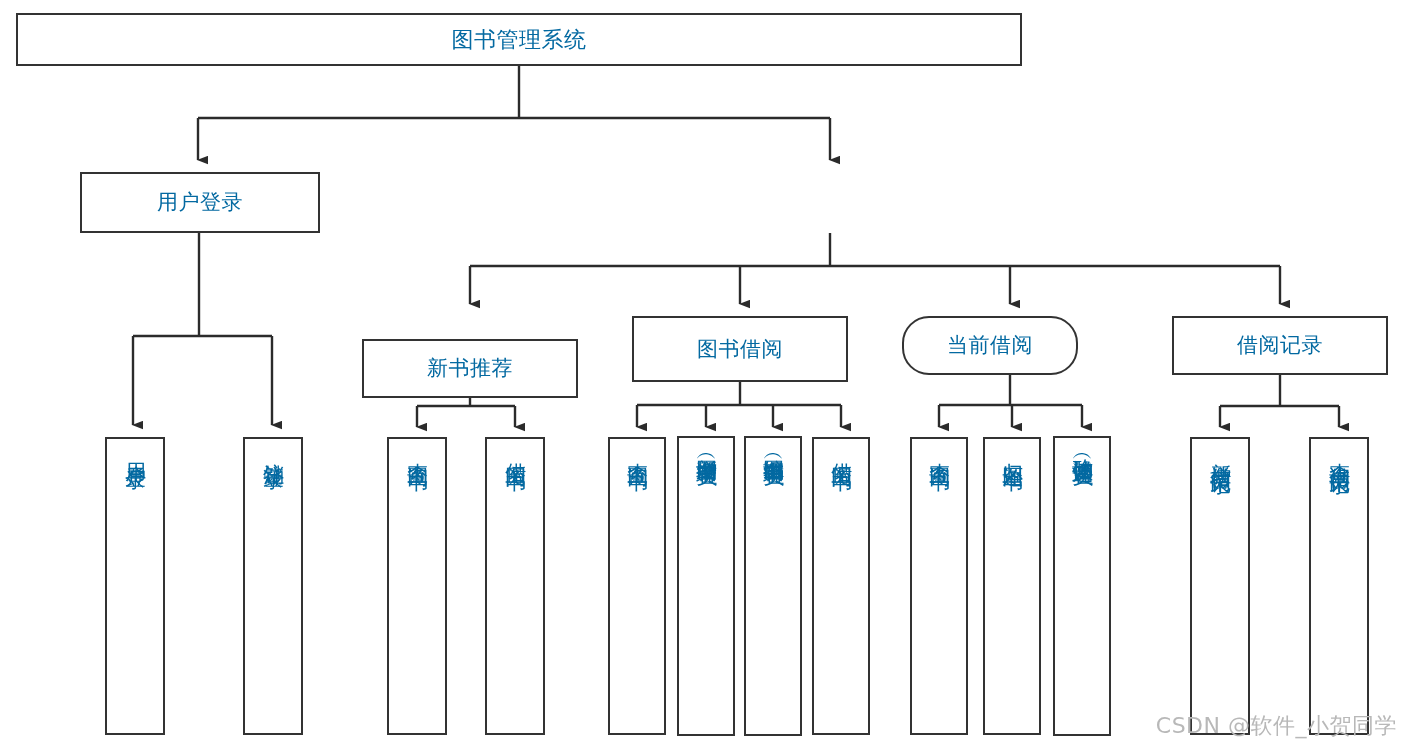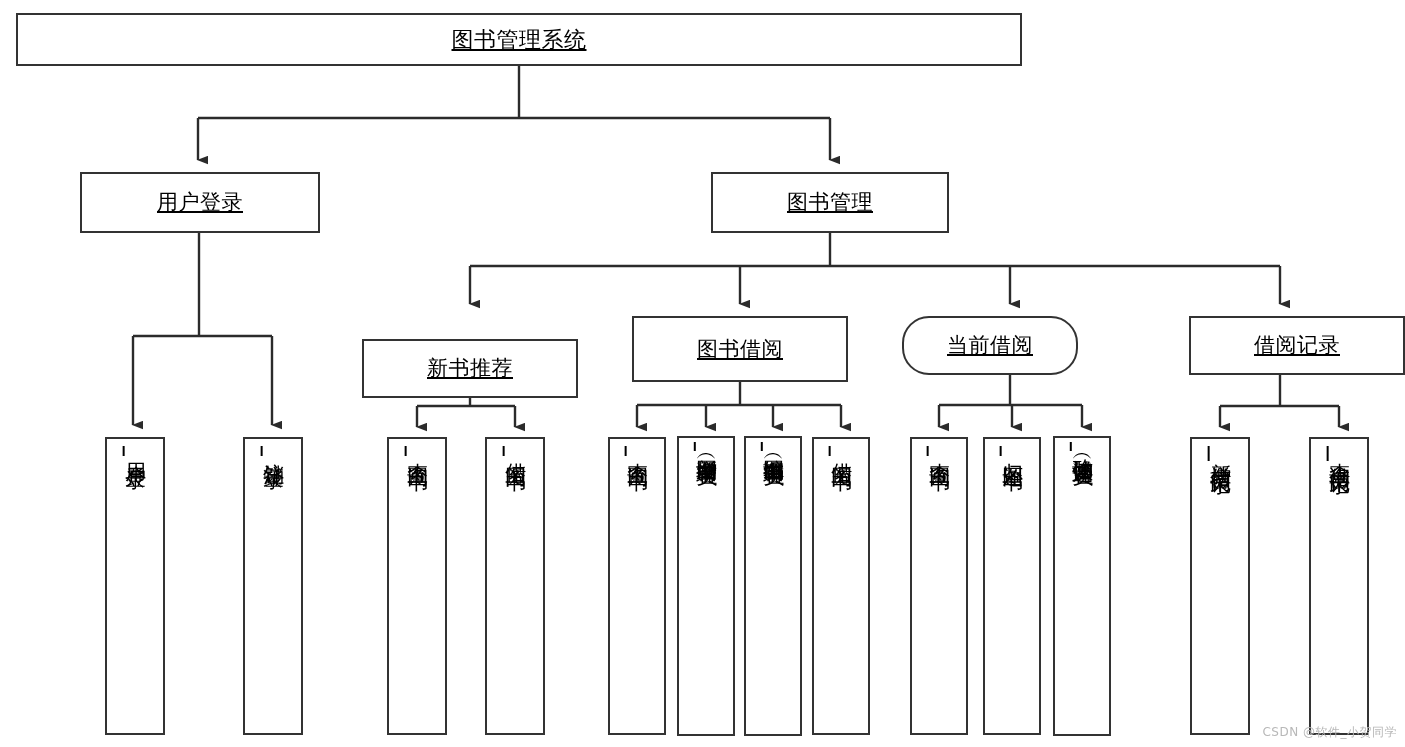--- a/index.html
+++ b/index.html
@@ -30,27 +30,26 @@
     position: absolute;
     box-sizing: border-box;
     background: #ffffff;
     border: 2.2px solid #333333;
     display: flex;
     align-items: center;
     justify-content: center;
     z-index: 2;
   }
   .node-label {
-    color: #000000;
+    color: #0369a1;
     font-size: 21px;
     line-height: 1.18;
     letter-spacing: 0.5px;
     white-space: nowrap;
     text-align: center;
-    text-decoration: underline;
   }
   
   .node.root .node-label {
     font-size: 22px;
   }
   .node.level2 .node-label,
   .node.level3 .node-label {
     font-size: 21px;
   }
   
@@ -73,21 +72,21 @@
   }
   .node.leaf.tall .node-label {
     line-height: 1.22;
     letter-spacing: 1px;
   }
   #watermark {
     position: absolute;
     right: 8px;
     bottom: 6px;
     color: #b8b8b8;
-    font-size: 12px;
+    font-size: 22px;
     letter-spacing: 0.5px;
     z-index: 5;
     white-space: nowrap;
     text-align: center;
   }
 </style>
 </head>
 <body>
 
 <div id="diagram-canvas">
@@ -145,34 +144,31 @@
     </g>
   </svg>
 
   <div class="node root" style="left:16px; top:13px; width:1006px; height:53px;">
     <span class="node-label">图书管理系统</span>
   </div>
 
   <div class="node level2" style="left:80px; top:172px; width:240px; height:61px;">
     <span class="node-label">用户登录</span>
   </div>
-  <div class="node level2" style="left:711px; top:172px; width:238px; height:61px;">
-    <span class="node-label">图书管理</span>
-  </div>
 
   <div class="node level3" style="left:362px; top:316px; width:216px; height:59px;margin-top:23px;">
     <span class="node-label">新书推荐</span>
   </div>
   <div class="node level3" style="left:632px; top:316px; width:216px; height:66px;">
     <span class="node-label">图书借阅</span>
   </div>
   <div class="node level3" style="left:902px; top:316px; width:176px; height:59px;border-radius:27px;">
     <span class="node-label">当前借阅</span>
   </div>
-  <div class="node level3" style="left:1172px; top:316px; width:216px; height:59px;margin-left:17px;">
+  <div class="node level3" style="left:1172px; top:316px; width:216px; height:59px;">
     <span class="node-label">借阅记录</span>
   </div>
 
   <div class="node leaf" style="left:105px; top:437px; width:60px; height:298px;">
     <span class="node-label">用户登录</span>
   </div>
   <div class="node leaf" style="left:243px; top:437px; width:60px; height:298px;">
     <span class="node-label">注销登录</span>
   </div>
 

